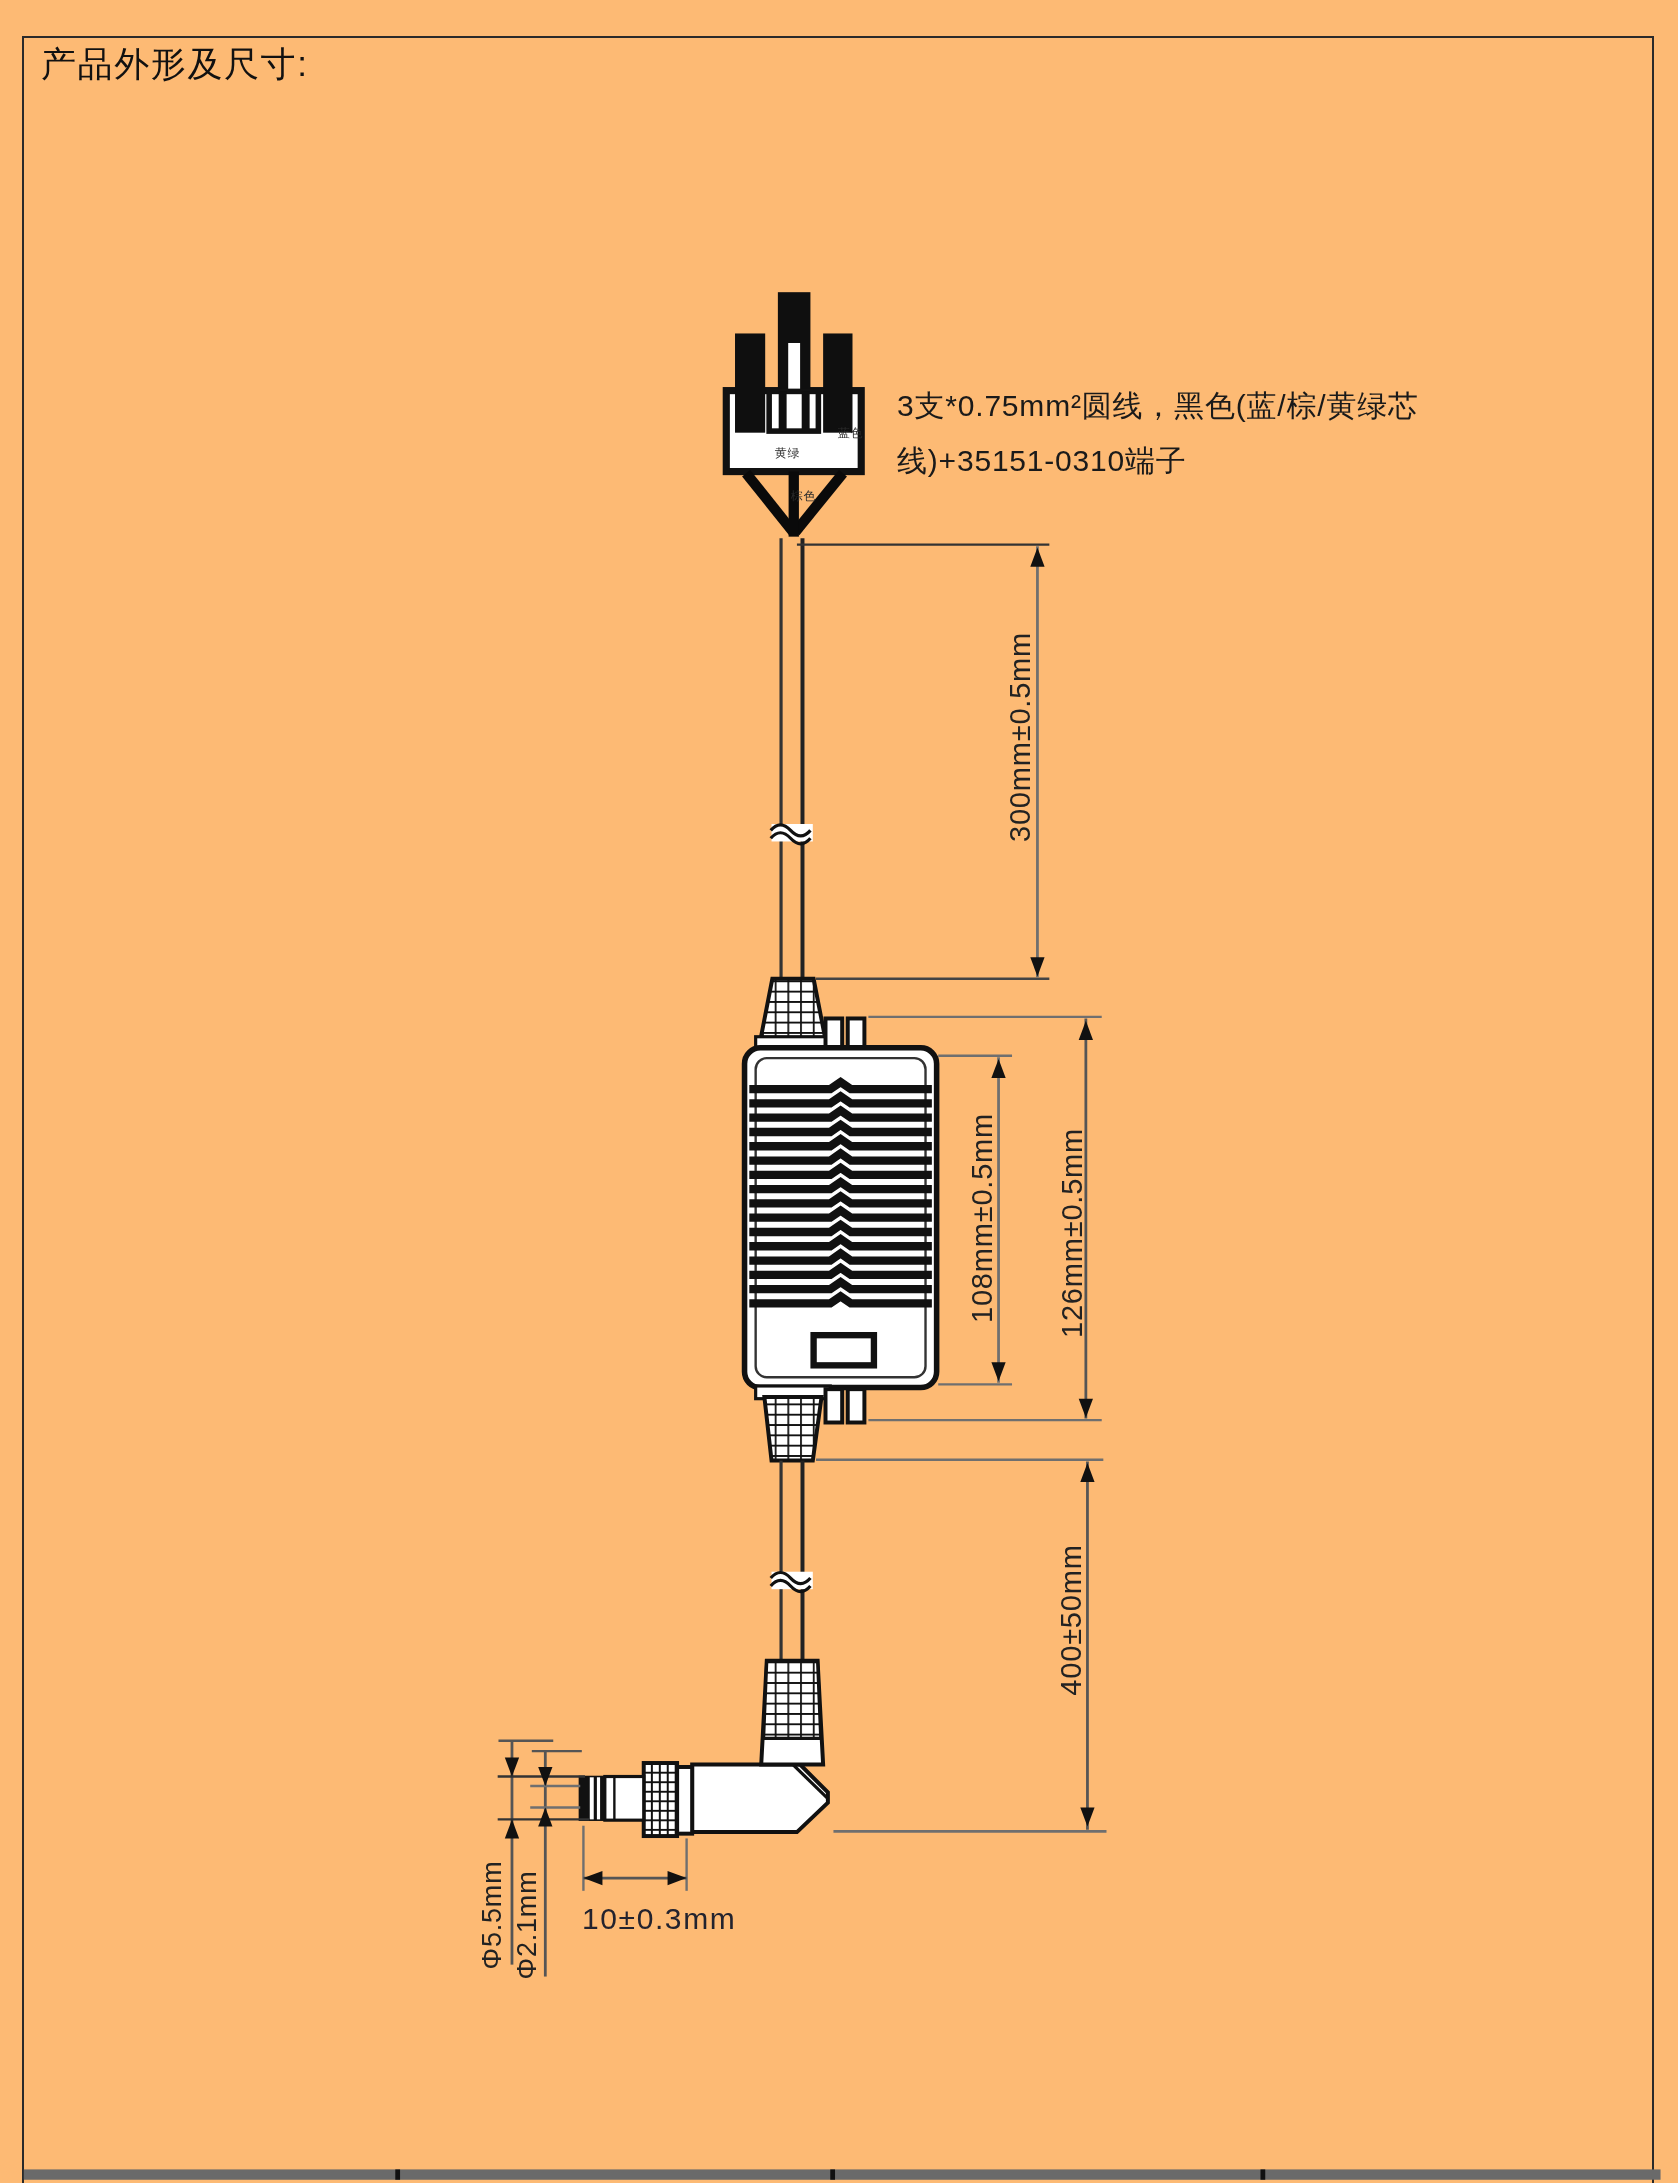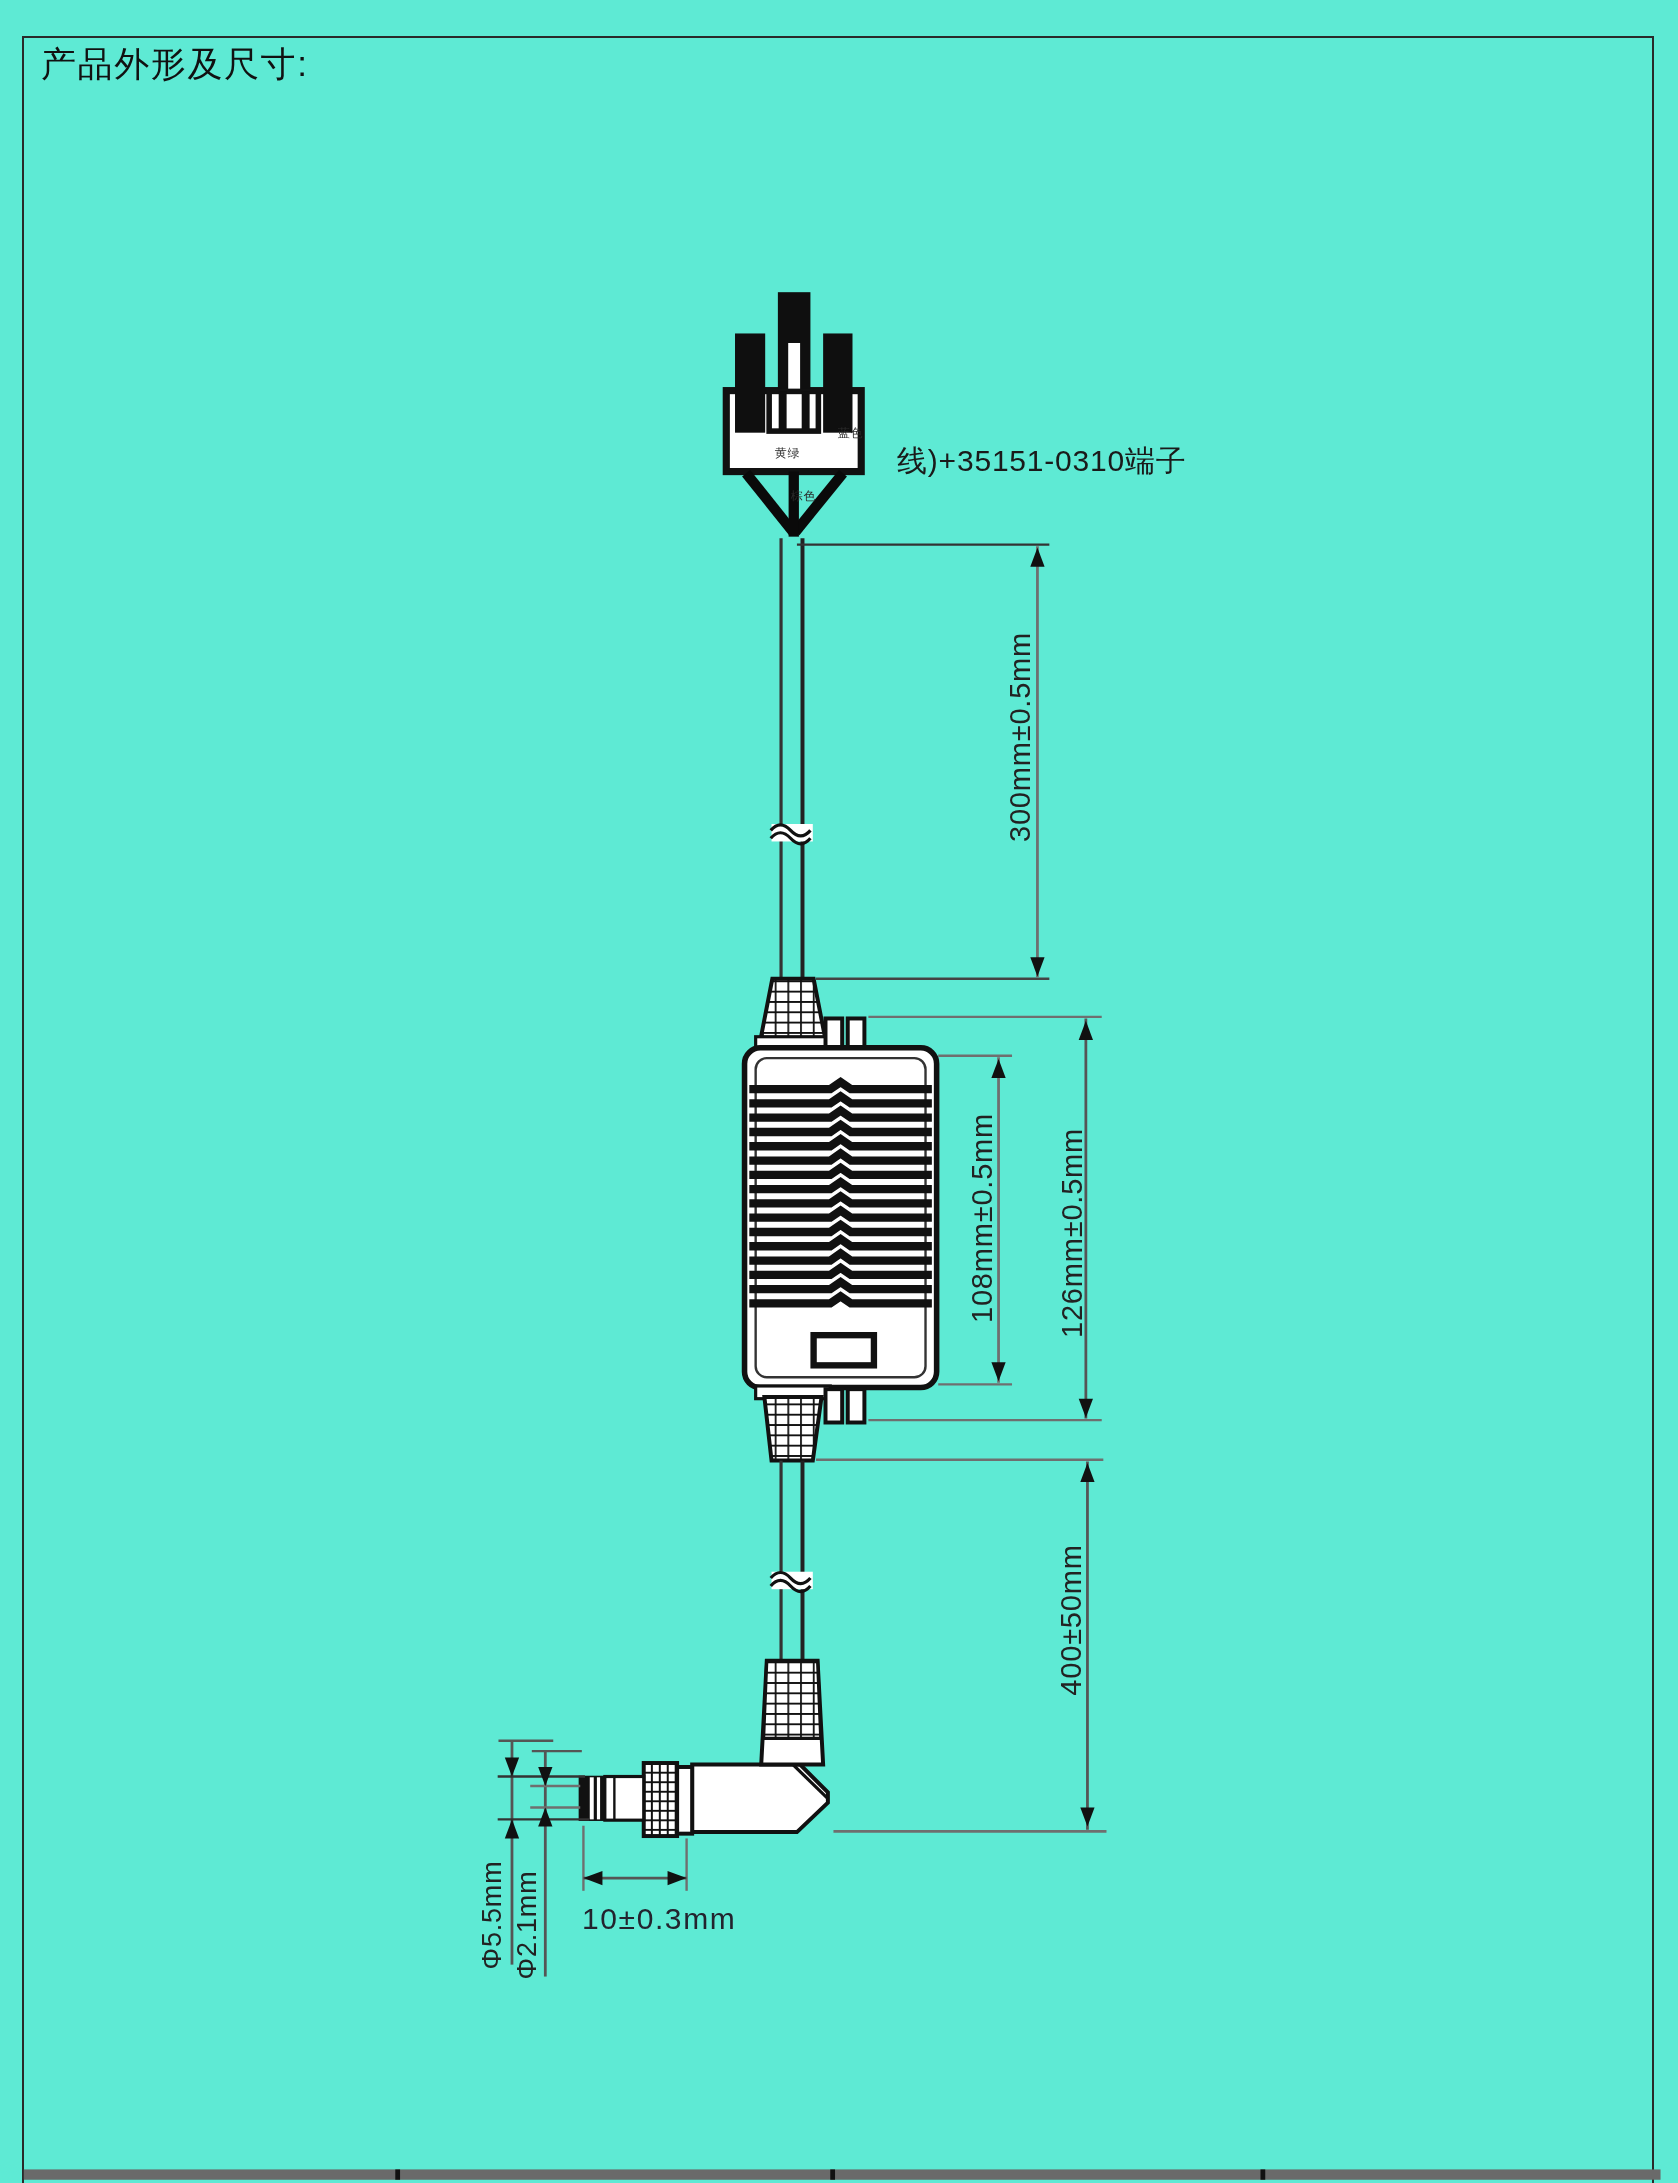--- a/index.html
+++ b/index.html
@@ -1,19 +1,19 @@
 <!DOCTYPE html>
 <html style="font-size:12.7px"><head>
 <meta charset="utf-8">
 <style>
   html,body{margin:0;padding:0;background:#ffffff;}
   .page{
     position:relative;
     width:1678px;height:2183px;
-    background:#5eead4;
+    background:#fdba74;
     font-family:"Liberation Sans", sans-serif;
     overflow:hidden;
   }
   .frame{
     position:absolute;
     left:22px;top:36px;width:1632px;height:2148px;
     border:2.4px solid #2a2a2a;
     border-bottom:none;
     box-sizing:border-box;
   }
@@ -197,20 +197,21 @@
     <g>
       <rect x="30" y="2733" width="2062" height="13" fill="#6a6a6a"></rect>
       <rect x="498" y="2733" width="6" height="13" fill="#111"></rect>
       <rect x="1046" y="2733" width="6" height="13" fill="#111"></rect>
       <rect x="1588" y="2733" width="6" height="13" fill="#111"></rect>
     </g>
   </svg>
 
   <div class="txt title">产品外形及尺寸:</div>
 
+  <div class="txt note l1">3支*0.75mm²圆线，黑色(蓝/棕/黄绿芯</div>
   <div class="txt note l2">线)+35151-0310端子</div>
 
   <div class="pinlbl" style="left:727px;top:445px;margin-left:40px;">黄绿</div>
   <div class="pinlbl" style="left:783px;top:445px;margin-top:43px;">棕色</div>
   <div class="pinlbl" style="left:830px;top:425px;text-align:center;">蓝色</div>
 
   <div class="vdim" style="left:1020px;top:737px;">300mm±0.5mm</div>
   <div class="vdim" style="left:982px;top:1218px;">108mm±0.5mm</div>
   <div class="vdim" style="left:1072px;top:1233px;">126mm±0.5mm</div>
   <div class="vdim" style="left:1071px;top:1620px;">400±50mm</div>

